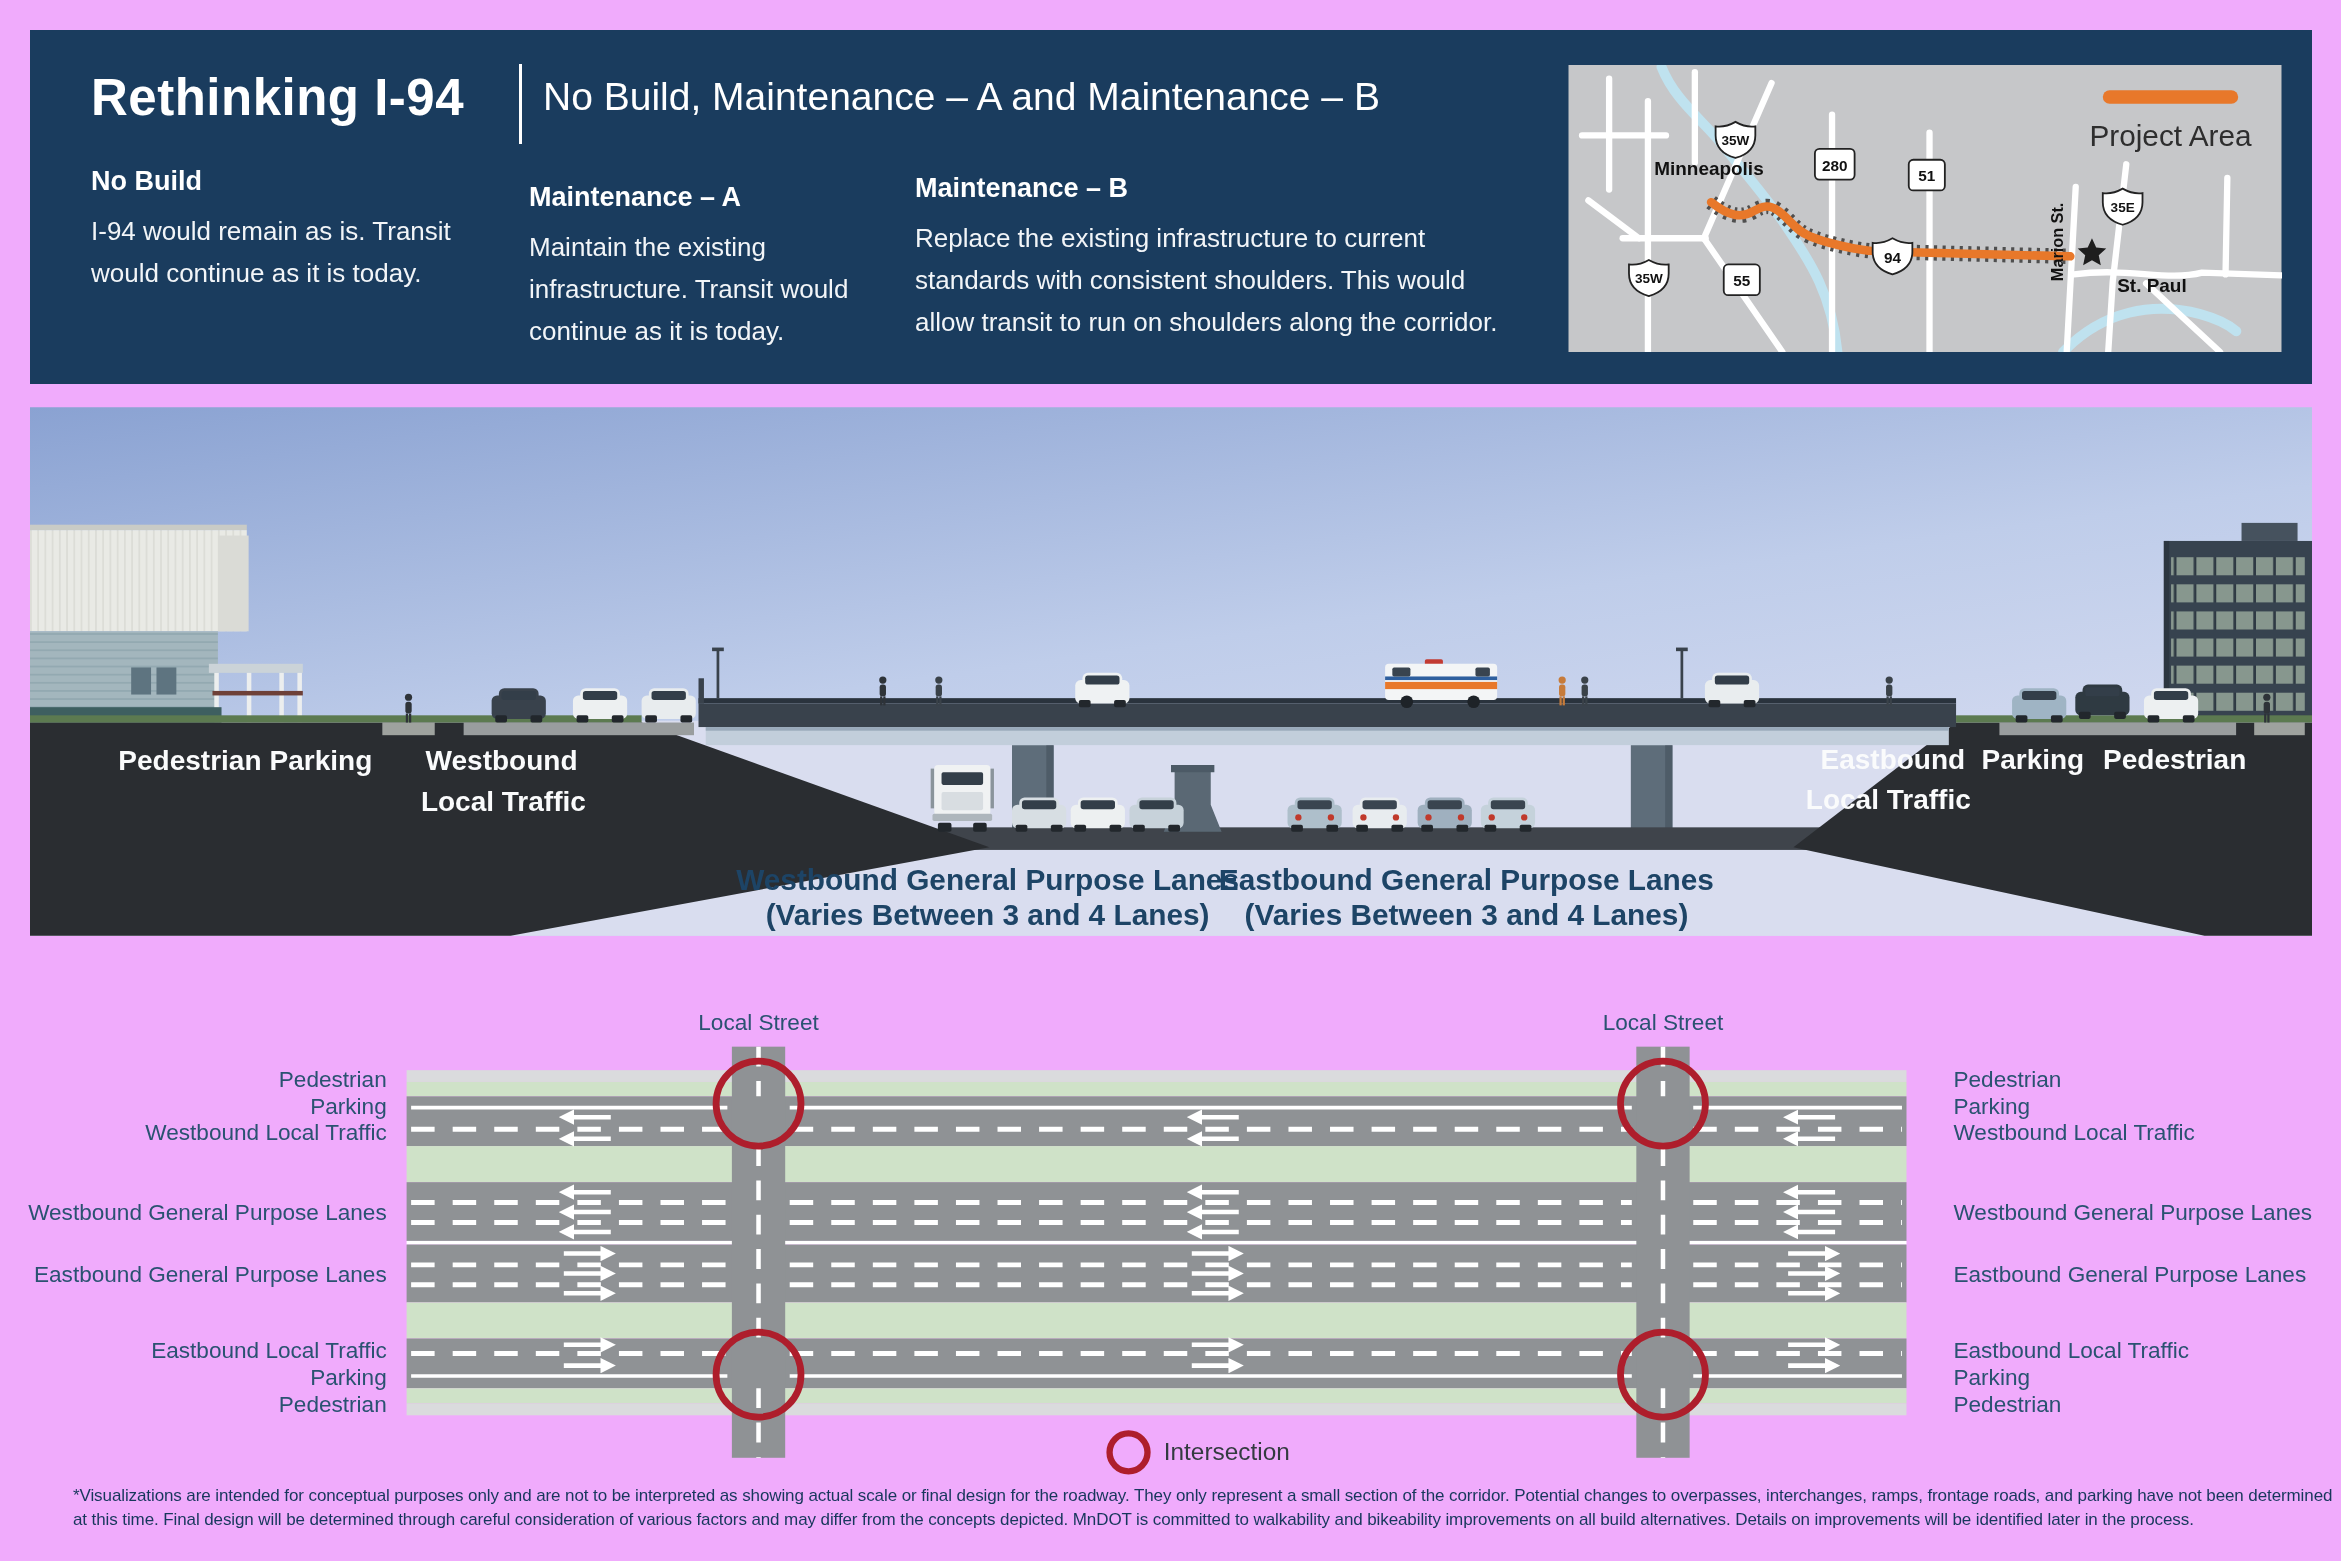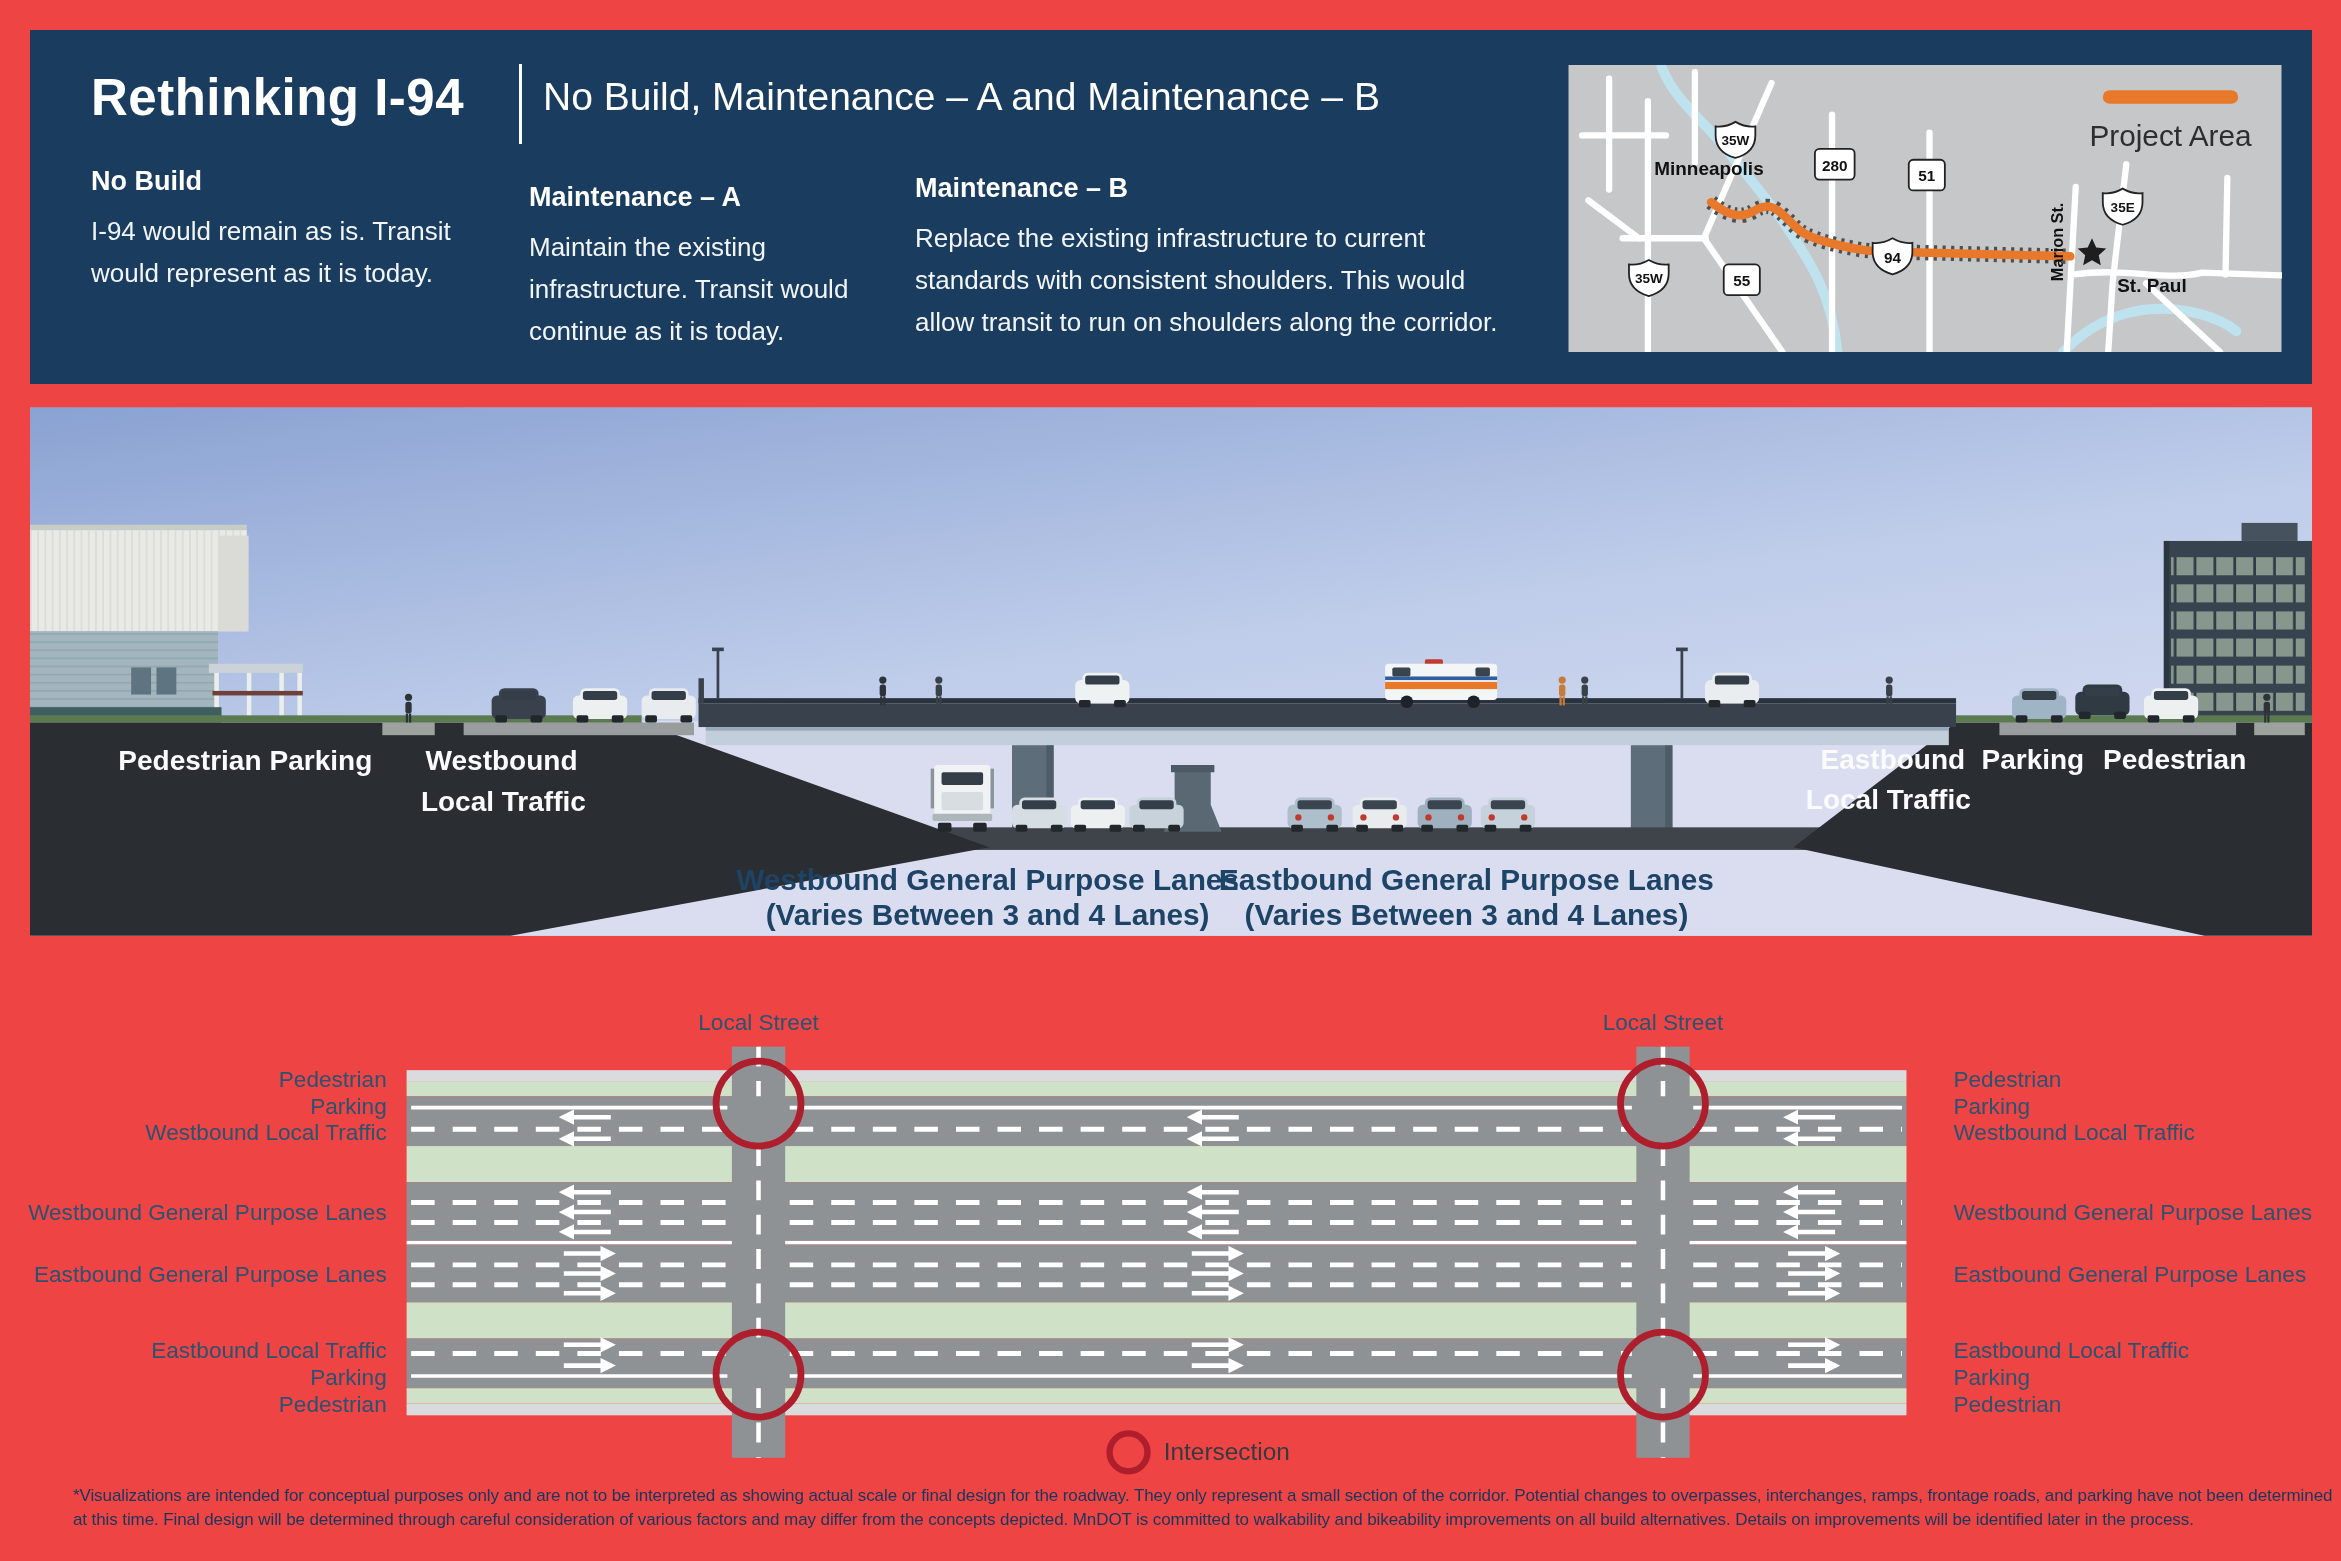--- a/index.html
+++ b/index.html
@@ -1,16 +1,16 @@
 <!DOCTYPE html>
 <html style="font-size:14.5px"><head>
 <meta charset="utf-8">
 <style>
   html,body{margin:0;padding:0;background:#fff;}
-  .page{position:relative;width:2342px;height:1561px;background:#ef4444;overflow:hidden;
+  .page{position:relative;width:2342px;height:1561px;background:#f0abfc;overflow:hidden;
         font-family:"Liberation Sans",sans-serif;}
   
   .hdr{position:absolute;left:30px;top:30px;width:2282px;height:354px;background:#1A3C5E;color:#fff;}
   .hdr-title{position:absolute;left:61px;top:38px;font-size:51px;font-weight:700;letter-spacing:0.5px;}
   .hdr-div{position:absolute;left:489px;top:34px;width:2.7px;height:80px;background:#fff;}
   .hdr-sub{position:absolute;left:513px;top:45px;font-size:39px;font-weight:400;}
   .opt-h{font-size:27px;font-weight:700;margin:0 0 12.6px 0;}
   .opt-b{font-size:26px;font-weight:400;line-height:42px;color:#F2F5F8;}
   .opt{position:absolute;}
   #opt1{left:61px;top:136px;width:425px;}
@@ -34,21 +34,21 @@
 
   <div class="hdr">
     <div class="hdr-title">Rethinking I-94</div>
     <div class="hdr-div"></div>
     <div class="hdr-sub">No Build, Maintenance – A and Maintenance – B</div>
 
     <div class="opt" id="opt1">
       <div class="opt-h">No Build</div>
       <div class="opt-b">
         <div>I-94 would remain as is. Transit</div>
-        <div>would represent as it is today.</div>
+        <div>would continue as it is today.</div>
       </div>
     </div>
     <div class="opt" id="opt2">
       <div class="opt-h">Maintenance – A</div>
       <div class="opt-b">
         <div>Maintain the existing</div>
         <div>infrastructure. Transit would</div>
         <div>continue as it is today.</div>
       </div>
     </div>

